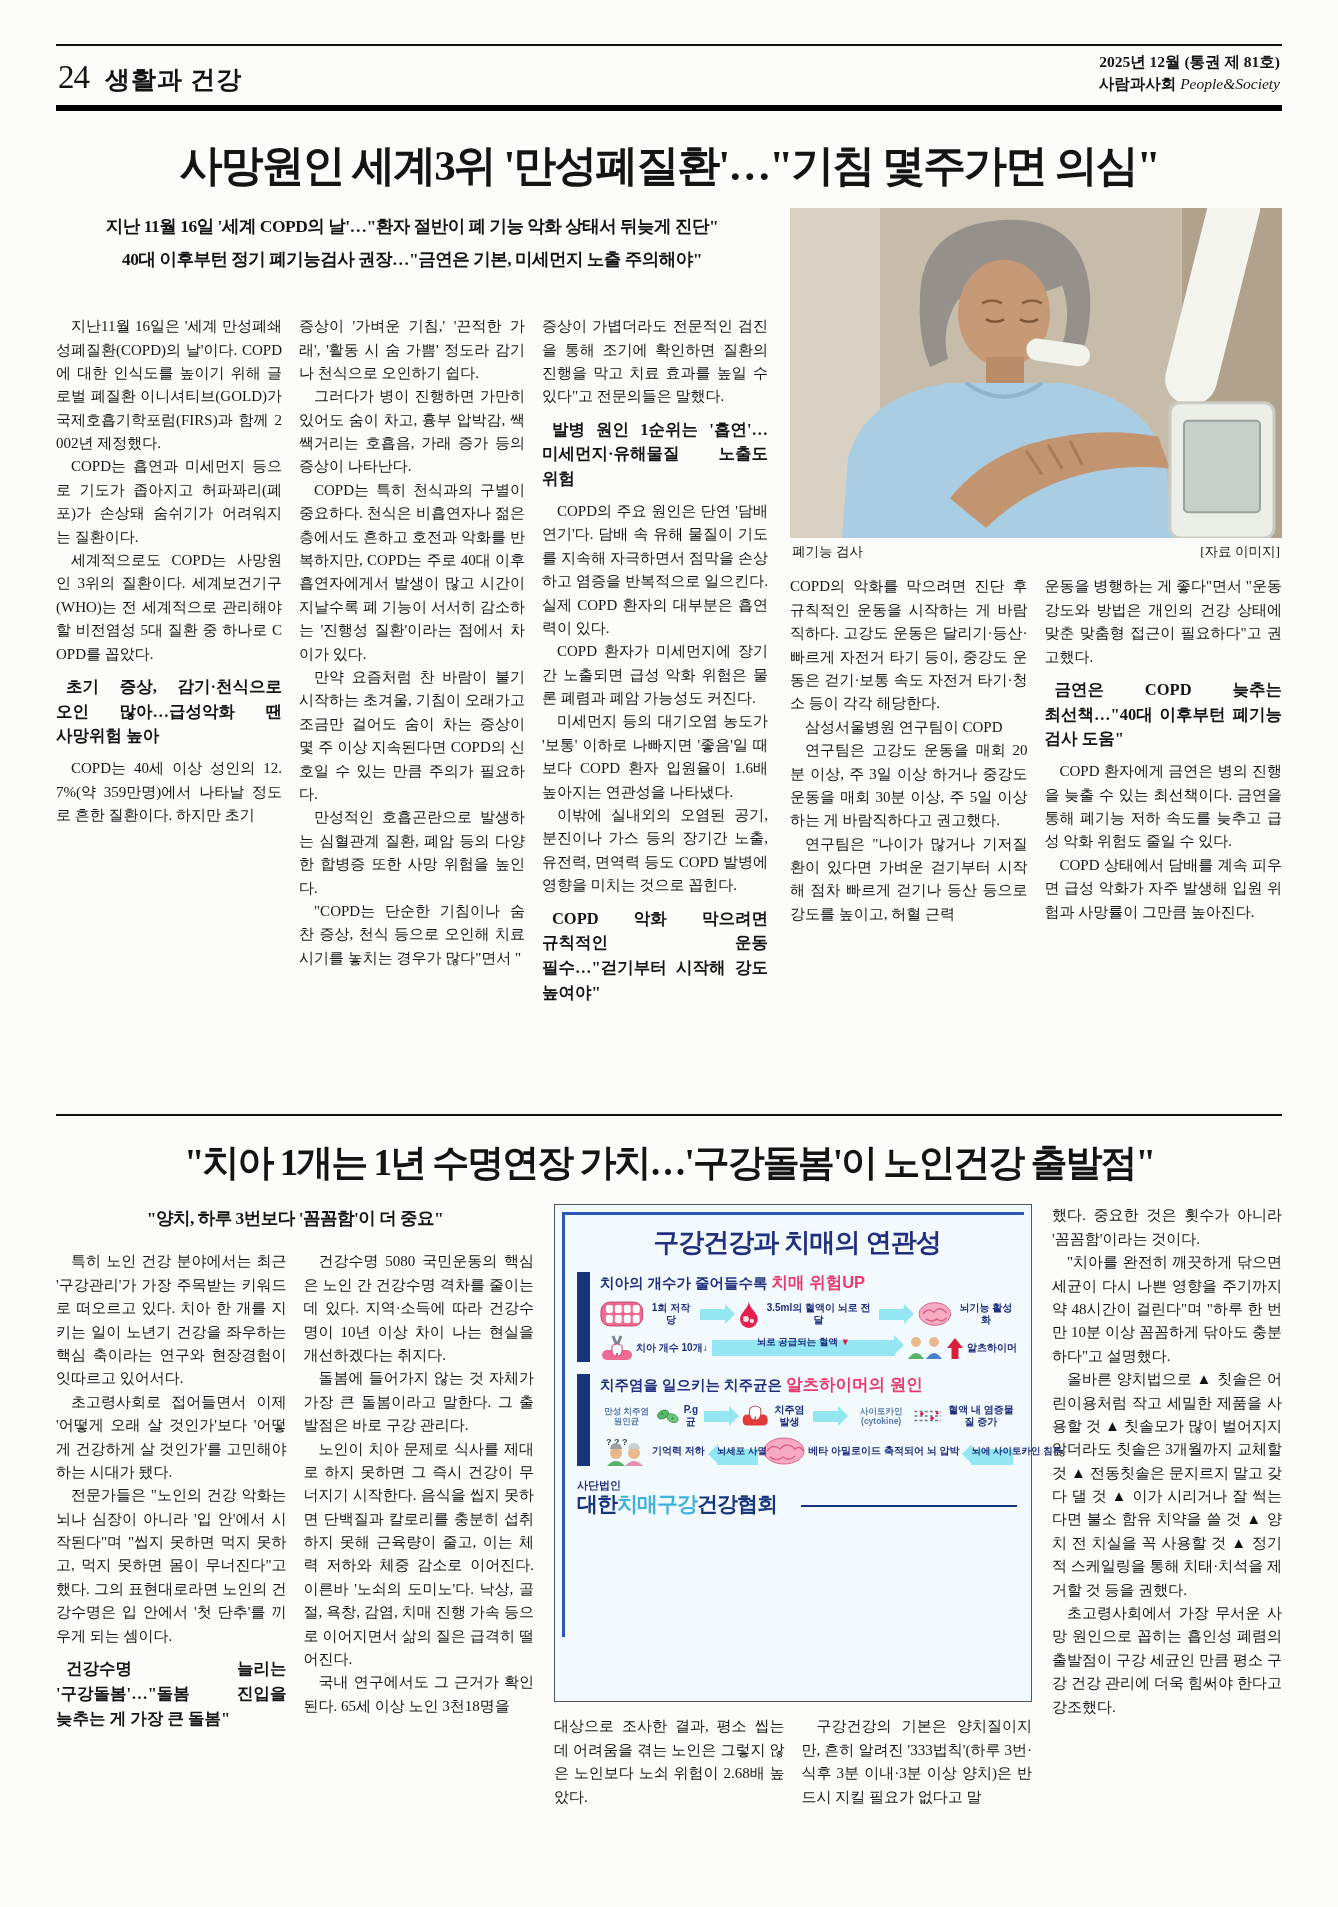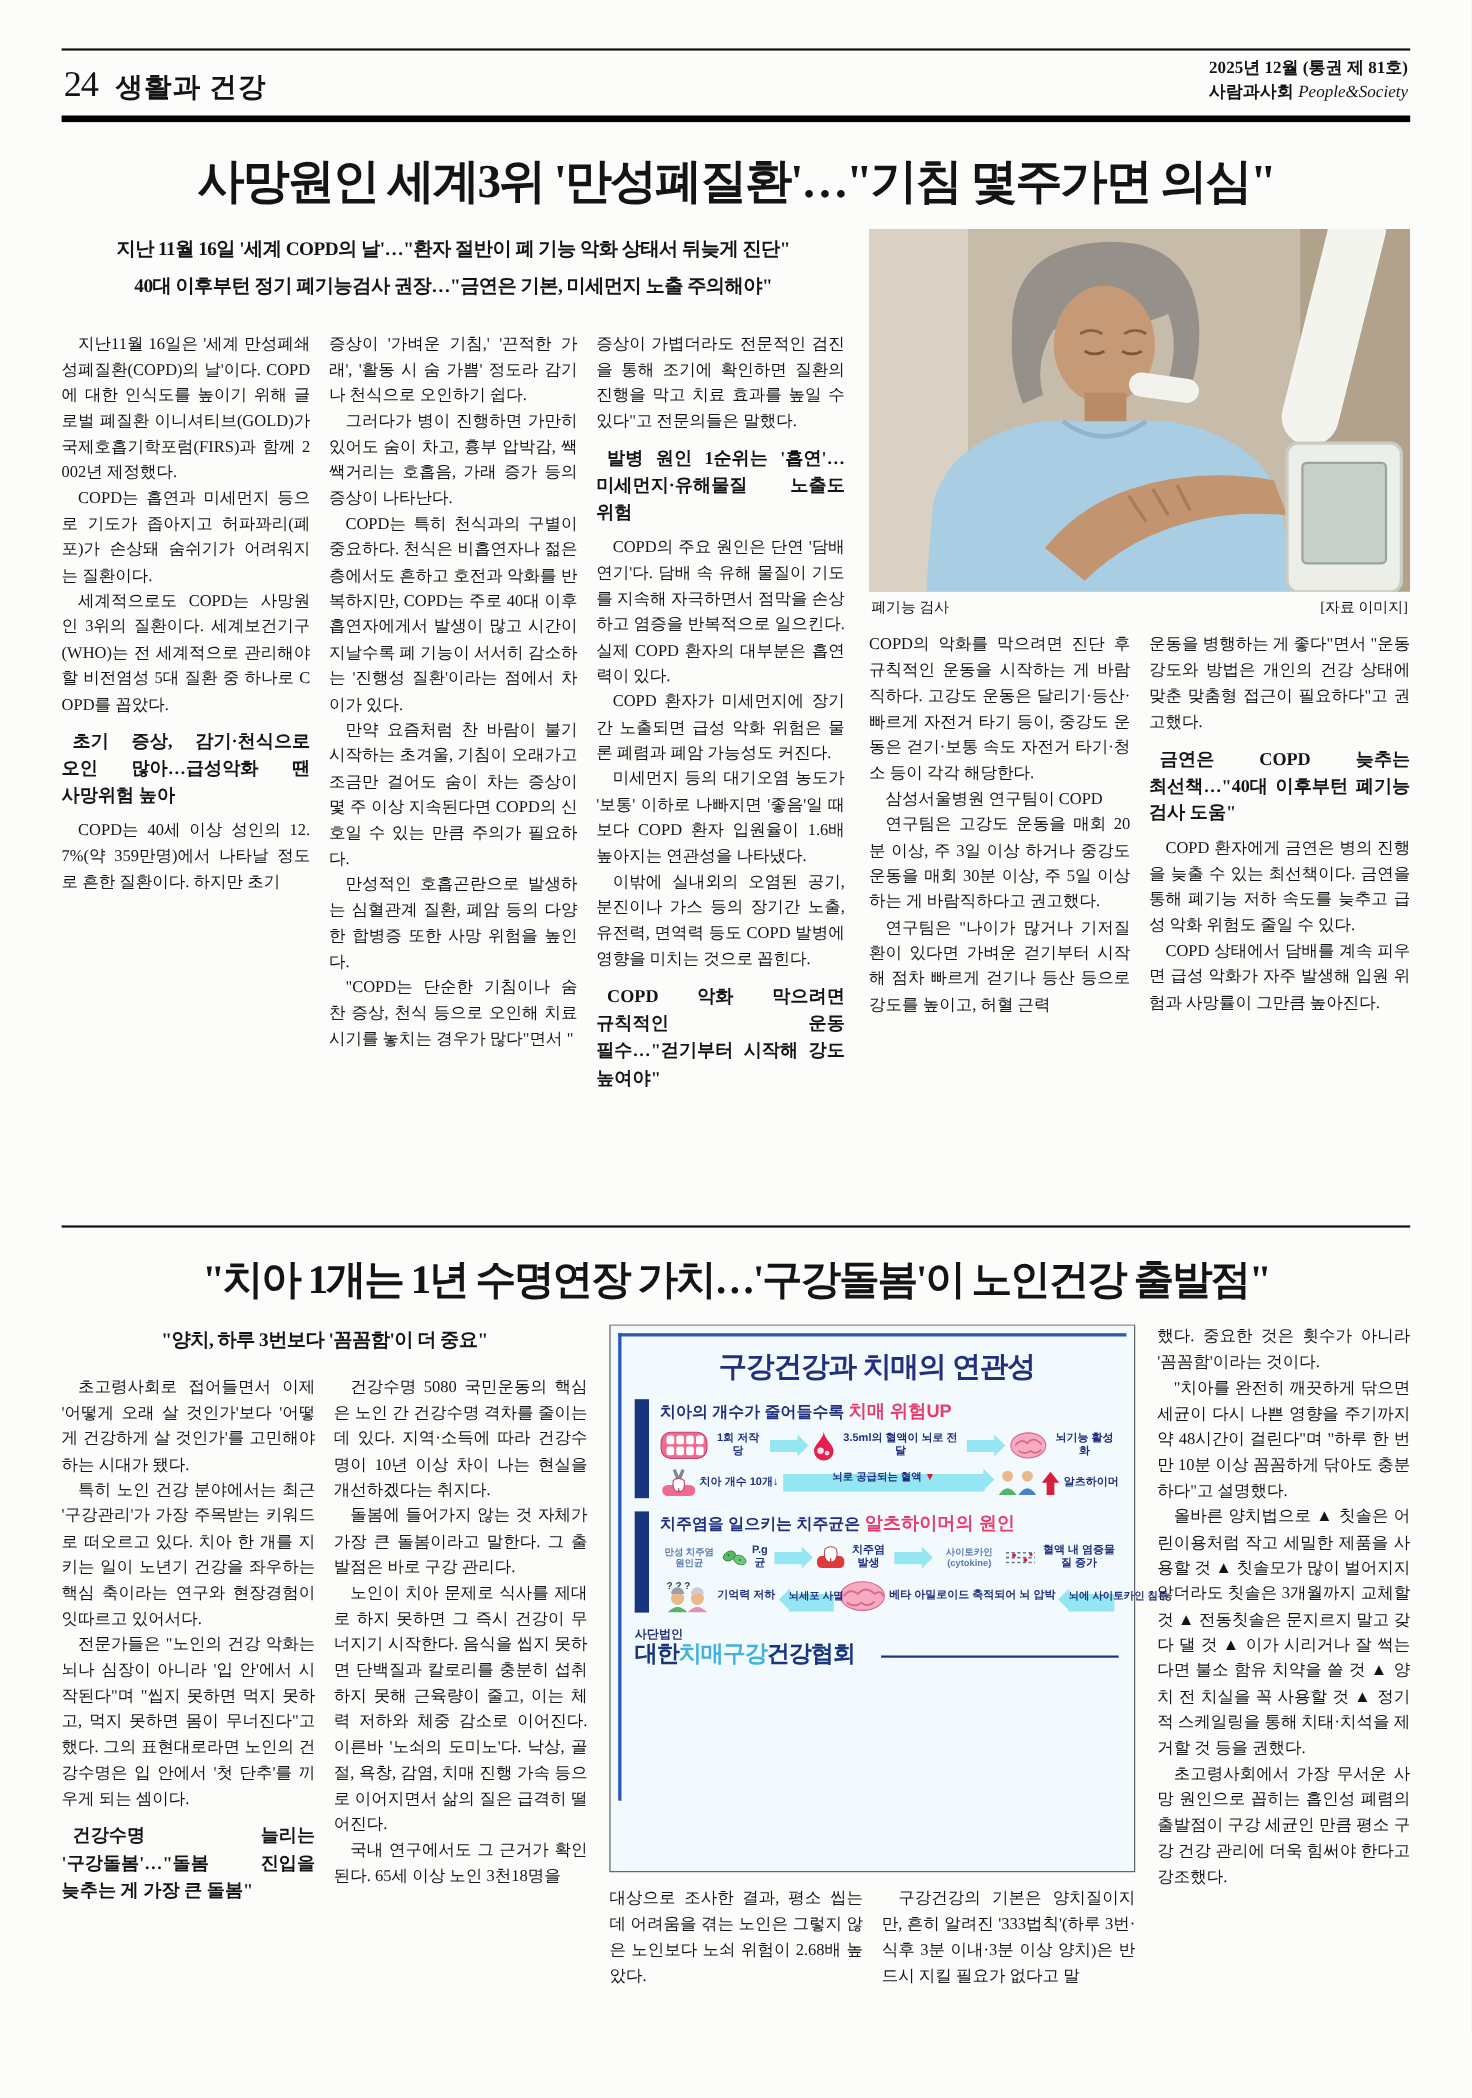--- a/index.html
+++ b/index.html
@@ -19,21 +19,21 @@
   .hdr-section { font-size:25px; font-weight:700; letter-spacing:1px; }
   .hdr-right { text-align:right; font-size:15.5px; font-weight:700; line-height:1.45; }
   .hdr-right .en { font-weight:400; font-style:italic; }
   
   .a1-headline {
     margin:30px 40px 18px; text-align:center; font-weight:700;
     font-size:43px; letter-spacing:-2px; line-height:1.15;
   }
   .a1-body { margin:10px 56px 0; display:flex; gap:22px; height:884px; overflow:hidden; }
   .a1-left { flex:0 0 712px; display:flex; flex-direction:column; }
-  .a1-sub { text-align:center; font-weight:700; font-size:17.5px; line-height:1.85; margin:2px 0 27px; letter-spacing:-0.5px; }
+  .a1-sub { text-align:center; font-weight:700; font-size:17.5px; line-height:1.85; margin:2px 0 40px; letter-spacing:-0.5px; }
   .cols3 { display:flex; gap:17px; flex:1; overflow:hidden; }
   .cols3 .col { flex:1; overflow:hidden; }
   .a1-right { flex:1; display:flex; flex-direction:column;justify-content:space-between; }
   .photo { width:100%; height:330px; display:block; }
   .cap-row { display:flex; justify-content:space-between; font-size:13.5px; padding:5px 2px 0; margin-bottom:14px; }
   .cols2 { display:flex; gap:17px; flex:1; overflow:hidden; }
   .cols2 .col { flex:1; overflow:hidden; }
   
   .p { font-size:15px; line-height:1.56; text-align:justify; text-indent:1em; word-break:break-all; }
   .p.ni { text-indent:0; }
@@ -181,22 +181,22 @@
   </div>
 
   <div class="divider"></div>
   <div class="a2-headline">"치아 1개는 1년 수명연장 가치…'구강돌봄'이 노인건강 출발점"</div>
 
   <div class="a2-body">
     <div class="a2-left">
       <div class="a2-sub">"양치, 하루 3번보다 '꼼꼼함'이 더 중요"</div>
       <div class="cols2">
         <div class="col">
+          <div class="p">특히 노인 건강 분야에서는 최근 '구강관리'가 가장 주목받는 키워드로 떠오르고 있다. 치아 한 개를 지키는 일이 노년기 건강을 좌우하는 핵심 축이라는 연구와 현장경험이 잇따르고 있어서다.</div>
           <div class="p">초고령사회로 접어들면서 이제 '어떻게 오래 살 것인가'보다 '어떻게 건강하게 살 것인가'를 고민해야 하는 시대가 됐다.</div>
-          <div class="p">특히 노인 건강 분야에서는 최근 '구강관리'가 가장 주목받는 키워드로 떠오르고 있다. 치아 한 개를 지키는 일이 노년기 건강을 좌우하는 핵심 축이라는 연구와 현장경험이 잇따르고 있어서다.</div>
           <div class="p">전문가들은 "노인의 건강 악화는 뇌나 심장이 아니라 '입 안'에서 시작된다"며 "씹지 못하면 먹지 못하고, 먹지 못하면 몸이 무너진다"고 했다. 그의 표현대로라면 노인의 건강수명은 입 안에서 '첫 단추'를 끼우게 되는 셈이다.</div>
           <div class="hd">건강수명 늘리는 '구강돌봄'…"돌봄 진입을 늦추는 게 가장 큰 돌봄"</div>
         </div>
         <div class="col">
           <div class="p">건강수명 5080 국민운동의 핵심은 노인 간 건강수명 격차를 줄이는 데 있다. 지역·소득에 따라 건강수명이 10년 이상 차이 나는 현실을 개선하겠다는 취지다.</div>
           <div class="p">돌봄에 들어가지 않는 것 자체가 가장 큰 돌봄이라고 말한다. 그 출발점은 바로 구강 관리다.</div>
           <div class="p">노인이 치아 문제로 식사를 제대로 하지 못하면 그 즉시 건강이 무너지기 시작한다. 음식을 씹지 못하면 단백질과 칼로리를 충분히 섭취하지 못해 근육량이 줄고, 이는 체력 저하와 체중 감소로 이어진다. 이른바 '노쇠의 도미노'다. 낙상, 골절, 욕창, 감염, 치매 진행 가속 등으로 이어지면서 삶의 질은 급격히 떨어진다.</div>
           <div class="p">국내 연구에서도 그 근거가 확인된다. 65세 이상 노인 3천18명을</div>
         </div>
       </div>

